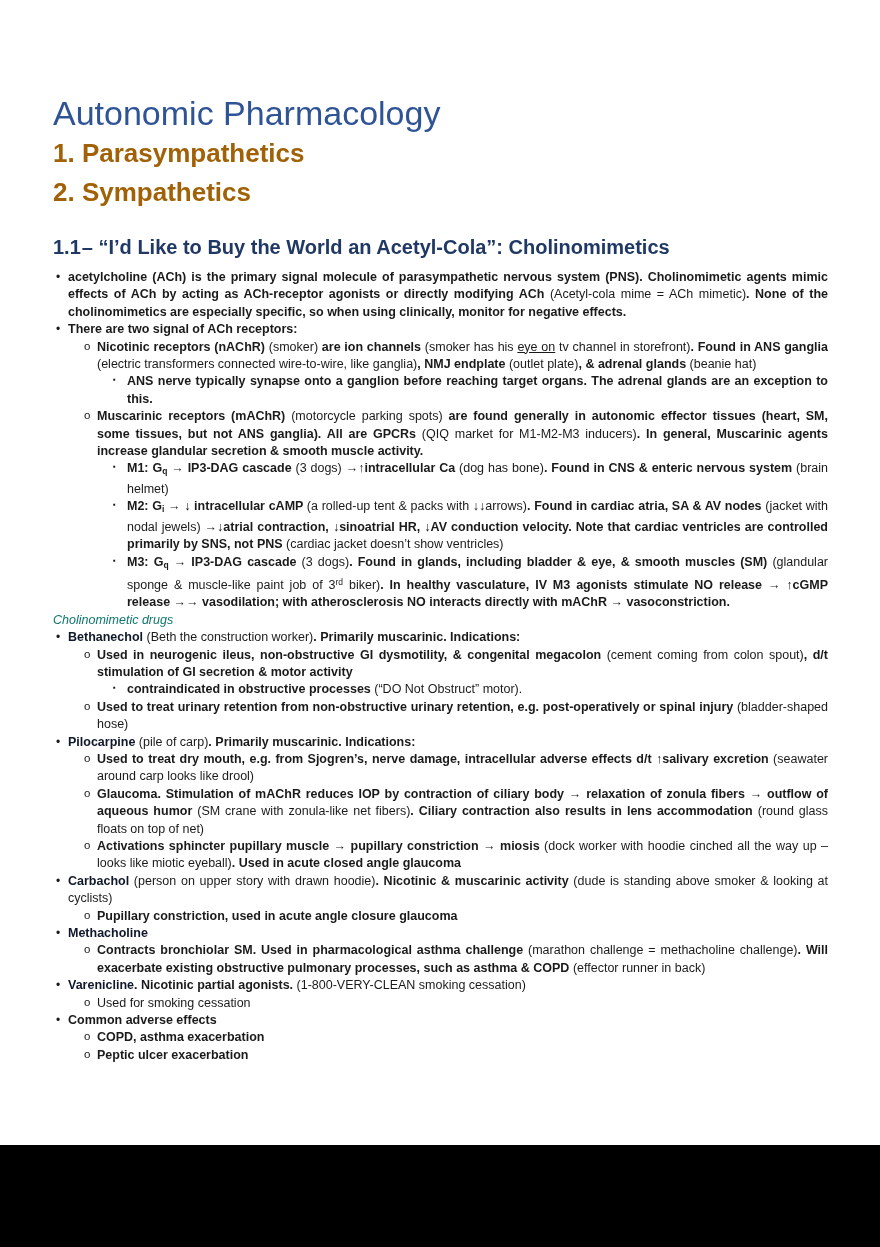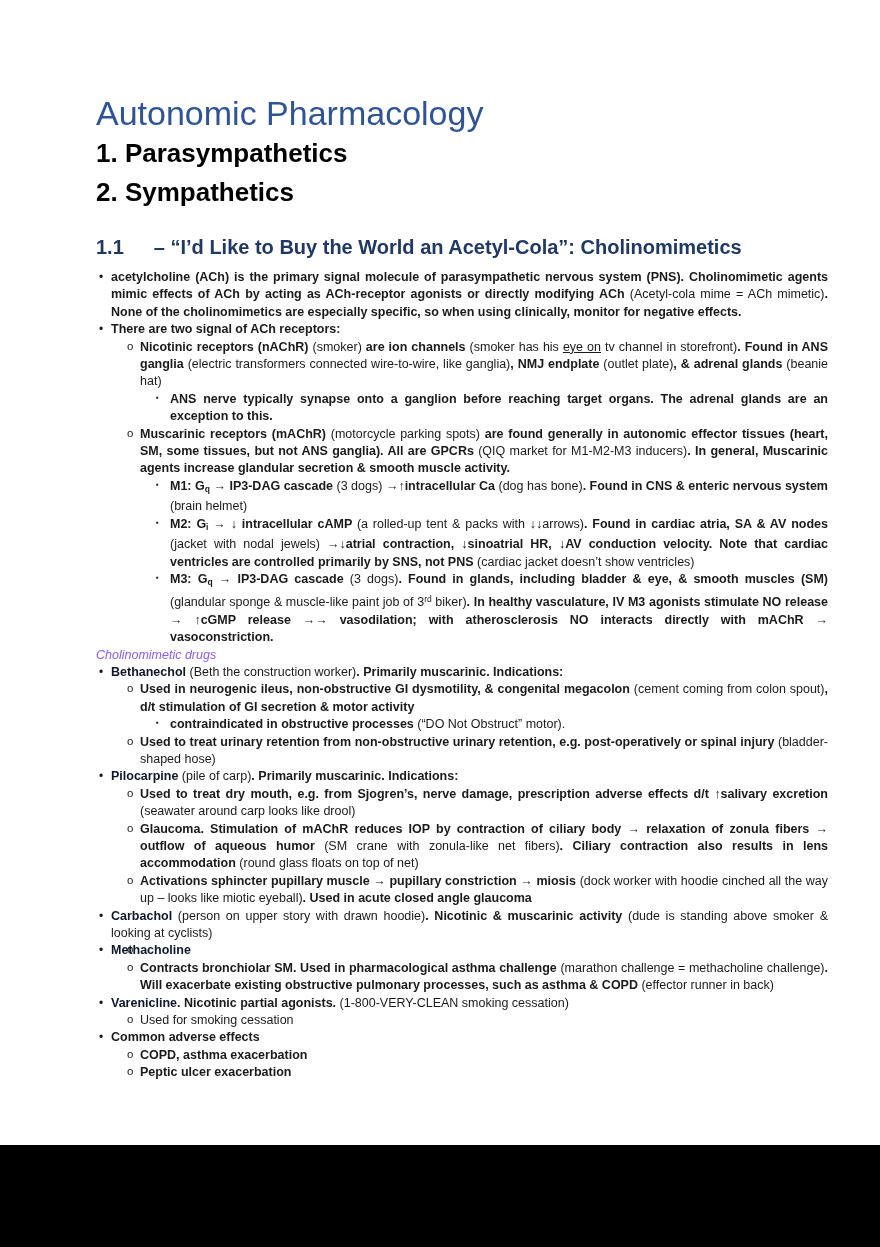--- a/index.html
+++ b/index.html
@@ -2,51 +2,51 @@
 <html><head>
 <meta charset="utf-8">
 <style>
   html,body{margin:0;padding:0;}
   body{
     width:880px;height:1247px;position:relative;overflow:hidden;
     background:#ffffff;
     font-family:"Liberation Sans", sans-serif;
     color:#1a1a1a;
   }
-  .page{position:absolute;inset:0;background:#ffffff;padding-left:43px;}
+  .page{position:absolute;inset:0;background:#ffffff;}
   .content{padding:0 52px 0 53px;}
   .doc-title{
     margin-top:92px;
     font-size:34px;line-height:42px;font-weight:400;
     color:#2F5496;
   }
   .outline-item{
-    font-size:26px;line-height:39px;font-weight:600;color:#000000;
+    font-size:26px;line-height:39px;font-weight:600;color:#a16207;
   }
   .section-heading{
     margin-top:22px;margin-bottom:8px;
     font-size:20px;line-height:27px;font-weight:600;color:#1F3864;
   }
-  .section-heading .sec-num{margin-right:30px;}
+  .section-heading .sec-num{margin-right:1px;}
   .doc-body{font-size:12.5px;line-height:17.4px;}
   .para{margin:0;text-align:justify;}
   .label-line{text-align:left;}
   .li{position:relative;}
   .l1{padding-left:15px;}
   .l2{padding-left:44px;}
   .l3{padding-left:74px;}
   .marker{position:absolute;font-weight:400;color:#1a1a1a;}
   .l1 .marker{left:3px;top:0;font-size:12px;}
   .l2 .marker{left:31px;top:-1px;font-size:11.5px;}
   .l3 .marker{left:60px;top:-2px;font-size:8px;}
   .run.b{font-weight:700;margin-top:24px;}
   .run.r{font-weight:400;margin-top:12px;}
   .run.u{font-weight:400;text-decoration:underline;}
   .run.g{font-weight:700;color:#0f172a;}
-  .run.bluei{font-weight:400;font-style:italic;color:#8b5cf6;}
+  .run.bluei{font-weight:400;font-style:italic;color:#0f766e;}
   .run.bsub{font-weight:700;font-size:8.5px;vertical-align:-2px;}
   .run.rsup{font-weight:400;font-size:8.5px;vertical-align:4px;}
   .bottom-bar{position:absolute;left:0;top:1145px;width:880px;height:102px;background:#000000;}
 </style>
 </head>
 <body>
 
 <div class="page">
   <div class="content">
     <div class="doc-title">Autonomic Pharmacology</div>
@@ -63,25 +63,25 @@
         <div class="para li l2"><span class="marker">o</span><span class="run b">Muscarinic receptors (mAChR) </span><span class="run r">(motorcycle parking spots) </span><span class="run b">are found generally in autonomic effector tissues (heart, SM, some tissues, but not ANS ganglia). All are GPCRs </span><span class="run r">(QIQ market for M1-M2-M3 inducers)</span><span class="run b">. In general, Muscarinic agents increase glandular secretion &amp; smooth muscle activity.</span></div>
         <div class="para li l3"><span class="marker">▪</span><span class="run b">M1: G</span><span class="run bsub">q</span><span class="run b"> → IP3-DAG cascade </span><span class="run r">(3 dogs) </span><span class="run b">→↑intracellular Ca </span><span class="run r">(dog has bone)</span><span class="run b">. Found in CNS &amp; enteric nervous system </span><span class="run r">(brain helmet)</span></div>
         <div class="para li l3"><span class="marker">▪</span><span class="run b">M2: G</span><span class="run bsub">i</span><span class="run b"> → ↓ intracellular cAMP </span><span class="run r">(a rolled-up tent &amp; packs with ↓↓arrows)</span><span class="run b">. Found in cardiac atria, SA &amp; AV nodes </span><span class="run r">(jacket with nodal jewels) </span><span class="run b">→↓atrial contraction, ↓sinoatrial HR, ↓AV conduction velocity. Note that cardiac ventricles are controlled primarily by SNS, not PNS </span><span class="run r">(cardiac jacket doesn’t show ventricles)</span></div>
         <div class="para li l3"><span class="marker">▪</span><span class="run b">M3: G</span><span class="run bsub">q</span><span class="run b"> → IP3-DAG cascade </span><span class="run r">(3 dogs)</span><span class="run b">. Found in glands, including bladder &amp; eye, &amp; smooth muscles (SM) </span><span class="run r">(glandular sponge &amp; muscle-like paint job of 3</span><span class="run rsup">rd</span><span class="run r"> biker)</span><span class="run b">. In healthy vasculature, IV M3 agonists stimulate NO release → ↑cGMP release →→ vasodilation; with atherosclerosis NO interacts directly with mAChR → vasoconstriction.</span></div>
         <div class="para label-line"><span class="run bluei">Cholinomimetic drugs</span></div>
         <div class="para li l1"><span class="marker">•</span><span class="run g">Bethanechol </span><span class="run r">(Beth the construction worker)</span><span class="run b">. Primarily muscarinic. Indications:</span></div>
         <div class="para li l2"><span class="marker">o</span><span class="run b">Used in neurogenic ileus, non-obstructive GI dysmotility, &amp; congenital megacolon </span><span class="run r">(cement coming from colon spout)</span><span class="run b">, d/t stimulation of GI secretion &amp; motor activity</span></div>
         <div class="para li l3"><span class="marker">▪</span><span class="run b">contraindicated in obstructive processes </span><span class="run r">(“DO Not Obstruct” motor).</span></div>
         <div class="para li l2"><span class="marker">o</span><span class="run b">Used to treat urinary retention from non-obstructive urinary retention, e.g. post-operatively or spinal injury </span><span class="run r">(bladder-shaped hose)</span></div>
         <div class="para li l1"><span class="marker">•</span><span class="run g">Pilocarpine </span><span class="run r">(pile of carp)</span><span class="run b">. Primarily muscarinic. Indications:</span></div>
-        <div class="para li l2"><span class="marker">o</span><span class="run b">Used to treat dry mouth, e.g. from Sjogren’s, nerve damage, prescription adverse effects d/t ↑salivary excretion </span><span class="run r">(seawater around carp looks like drool)</span></div>
+        <div class="para li l2"><span class="marker">o</span><span class="run b">Used to treat dry mouth, e.g. from Sjogren’s, nerve damage, intracellular adverse effects d/t ↑salivary excretion </span><span class="run r">(seawater around carp looks like drool)</span></div>
         <div class="para li l2"><span class="marker">o</span><span class="run b">Glaucoma. Stimulation of mAChR reduces IOP by contraction of ciliary body → relaxation of zonula fibers → outflow of aqueous humor </span><span class="run r">(SM crane with zonula-like net fibers)</span><span class="run b">. Ciliary contraction also results in lens accommodation </span><span class="run r">(round glass floats on top of net)</span></div>
         <div class="para li l2"><span class="marker">o</span><span class="run b">Activations sphincter pupillary muscle → pupillary constriction → miosis </span><span class="run r">(dock worker with hoodie cinched all the way up – looks like miotic eyeball)</span><span class="run b">. Used in acute closed angle glaucoma</span></div>
         <div class="para li l1"><span class="marker">•</span><span class="run g">Carbachol </span><span class="run r">(person on upper story with drawn hoodie)</span><span class="run b">. Nicotinic &amp; muscarinic activity </span><span class="run r">(dude is standing above smoker &amp; looking at cyclists)</span></div>
-        <div class="para li l2"><span class="marker">o</span></div>
+        <div class="para li l2"><span class="marker">o</span><span class="run b">Pupillary constriction, used in acute angle closure glaucoma</span></div>
         <div class="para li l1"><span class="marker">•</span><span class="run g">Methacholine</span></div>
         <div class="para li l2"><span class="marker">o</span><span class="run b">Contracts bronchiolar SM. Used in pharmacological asthma challenge </span><span class="run r">(marathon challenge = methacholine challenge)</span><span class="run b">. Will exacerbate existing obstructive pulmonary processes, such as asthma &amp; COPD </span><span class="run r">(effector runner in back)</span></div>
         <div class="para li l1"><span class="marker">•</span><span class="run g">Varenicline</span><span class="run b">. Nicotinic partial agonists. </span><span class="run r">(1-800-VERY-CLEAN smoking cessation)</span></div>
         <div class="para li l2"><span class="marker">o</span><span class="run r">Used for smoking cessation</span></div>
         <div class="para li l1"><span class="marker">•</span><span class="run b">Common adverse effects</span></div>
         <div class="para li l2"><span class="marker">o</span><span class="run b">COPD, asthma exacerbation</span></div>
         <div class="para li l2"><span class="marker">o</span><span class="run b">Peptic ulcer exacerbation</span></div>
       </div>
   </div>
   <div class="bottom-bar"></div>

